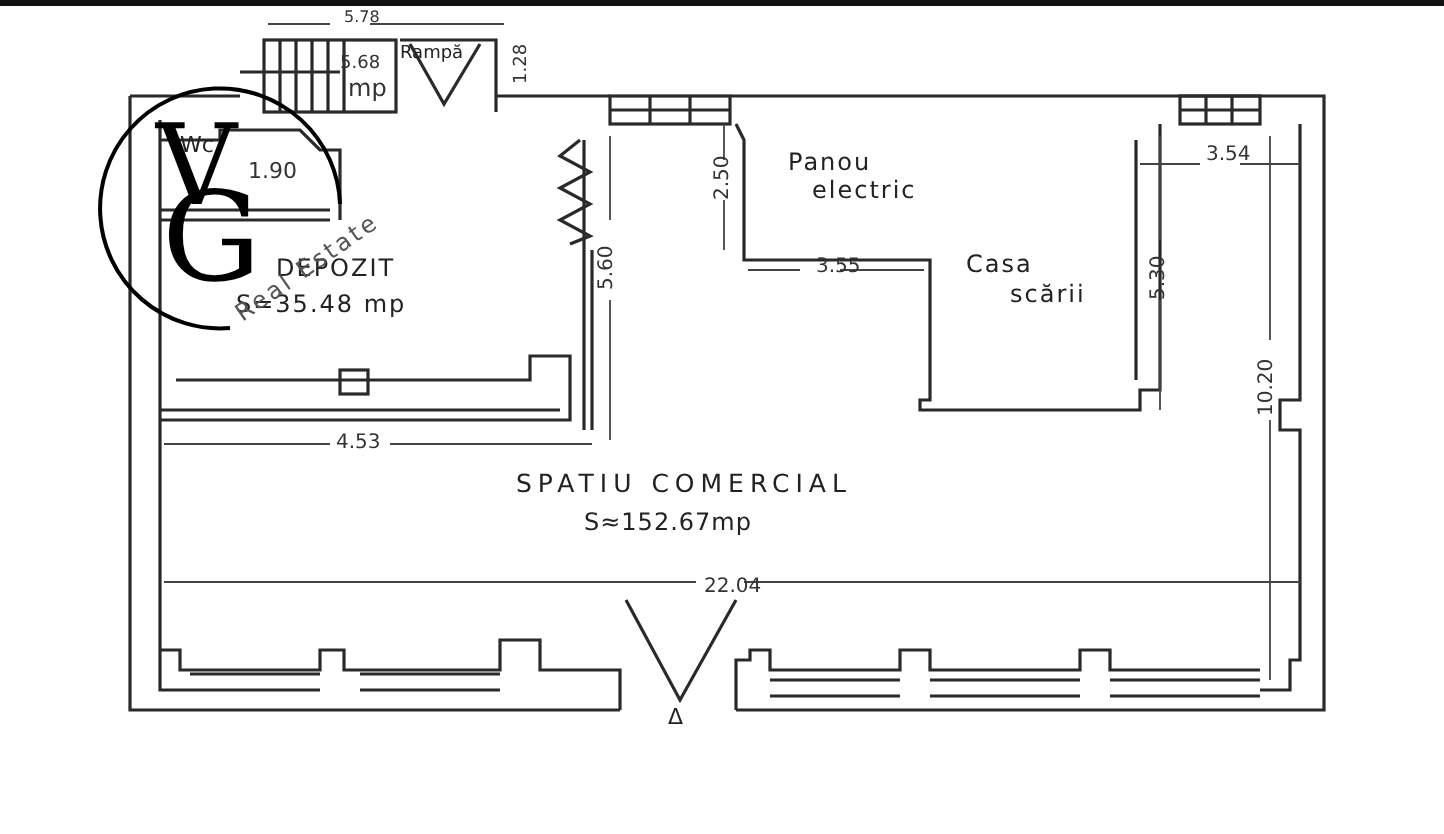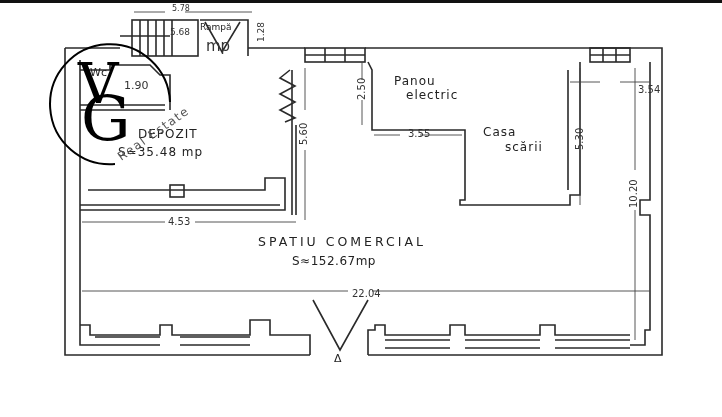--- a/index.html
+++ b/index.html
@@ -97,35 +97,35 @@
       <line x1="580" y1="68" x2="580" y2="120"></line>
       <line x1="580" y1="150" x2="580" y2="205"></line>
       <line x1="635" y1="68" x2="635" y2="170"></line>
       <line x1="635" y1="210" x2="635" y2="340"></line>
     </g>
   </g>
 </svg>
 
 <span class="lbl dim" style="left:172px;top:4px;font-size:8px;">5.78</span>
 <span class="lbl dim" style="left:170px;top:27px;font-size:9px;text-align:right;">5.68</span>
-<span class="lbl dim" style="left:174px;top:37px;font-size:15px;padding-left:32px;">mp</span>
+<span class="lbl dim" style="left:174px;top:37px;font-size:12px;">mp</span>
 <span class="lbl" style="left:200px;top:22px;font-size:9px;">Rampă</span>
 <span class="lbl dim vert" style="left:256px;top:42px;font-size:9px;">1.28</span>
 <span class="lbl" style="left:90px;top:66px;font-size:11px;">Wc</span>
 <span class="lbl dim" style="left:124px;top:79px;font-size:11px;">1.90</span>
 <span class="lbl room" style="left:138px;top:127px;">DEPOZIT</span>
 <span class="lbl room" style="left:118px;top:145px;">S=35.48 mp</span>
 <span class="lbl dim vert" style="left:298px;top:145px;font-size:10px;">5.60</span>
 <span class="lbl dim vert" style="left:356px;top:100px;font-size:10px;">2.50</span>
 <span class="lbl room" style="left:394px;top:74px;">Panou</span>
 <span class="lbl room" style="left:406px;top:88px;">electric</span>
 <span class="lbl dim" style="left:408px;top:128px;">3.55</span>
 <span class="lbl room" style="left:483px;top:125px;text-align:center;">Casa</span>
 <span class="lbl room" style="left:505px;top:140px;">scării</span>
-<span class="lbl dim" style="left:603px;top:84px;margin-left:35px;">3.54</span>
+<span class="lbl dim" style="left:603px;top:72px;">3.54</span>
 <span class="lbl dim vert" style="left:574px;top:150px;">5.30</span>
 <span class="lbl dim vert" style="left:628px;top:208px;">10.20</span>
 <span class="lbl dim" style="left:168px;top:216px;">4.53</span>
 <span class="lbl big" style="left:258px;top:234px;">SPATIU COMERCIAL</span>
 <span class="lbl room" style="left:292px;top:254px;letter-spacing:0.5px;">S≈152.67mp</span>
 <span class="lbl dim" style="left:352px;top:288px;">22.04</span>
 <span class="lbl" style="left:334px;top:352px;font-size:11px;">Δ</span>
 
 <div style="position:absolute;left:45px;top:42px;width:130px;height:130px;">
   <svg width="130" height="130" style="position:absolute;left:0;top:0;">

